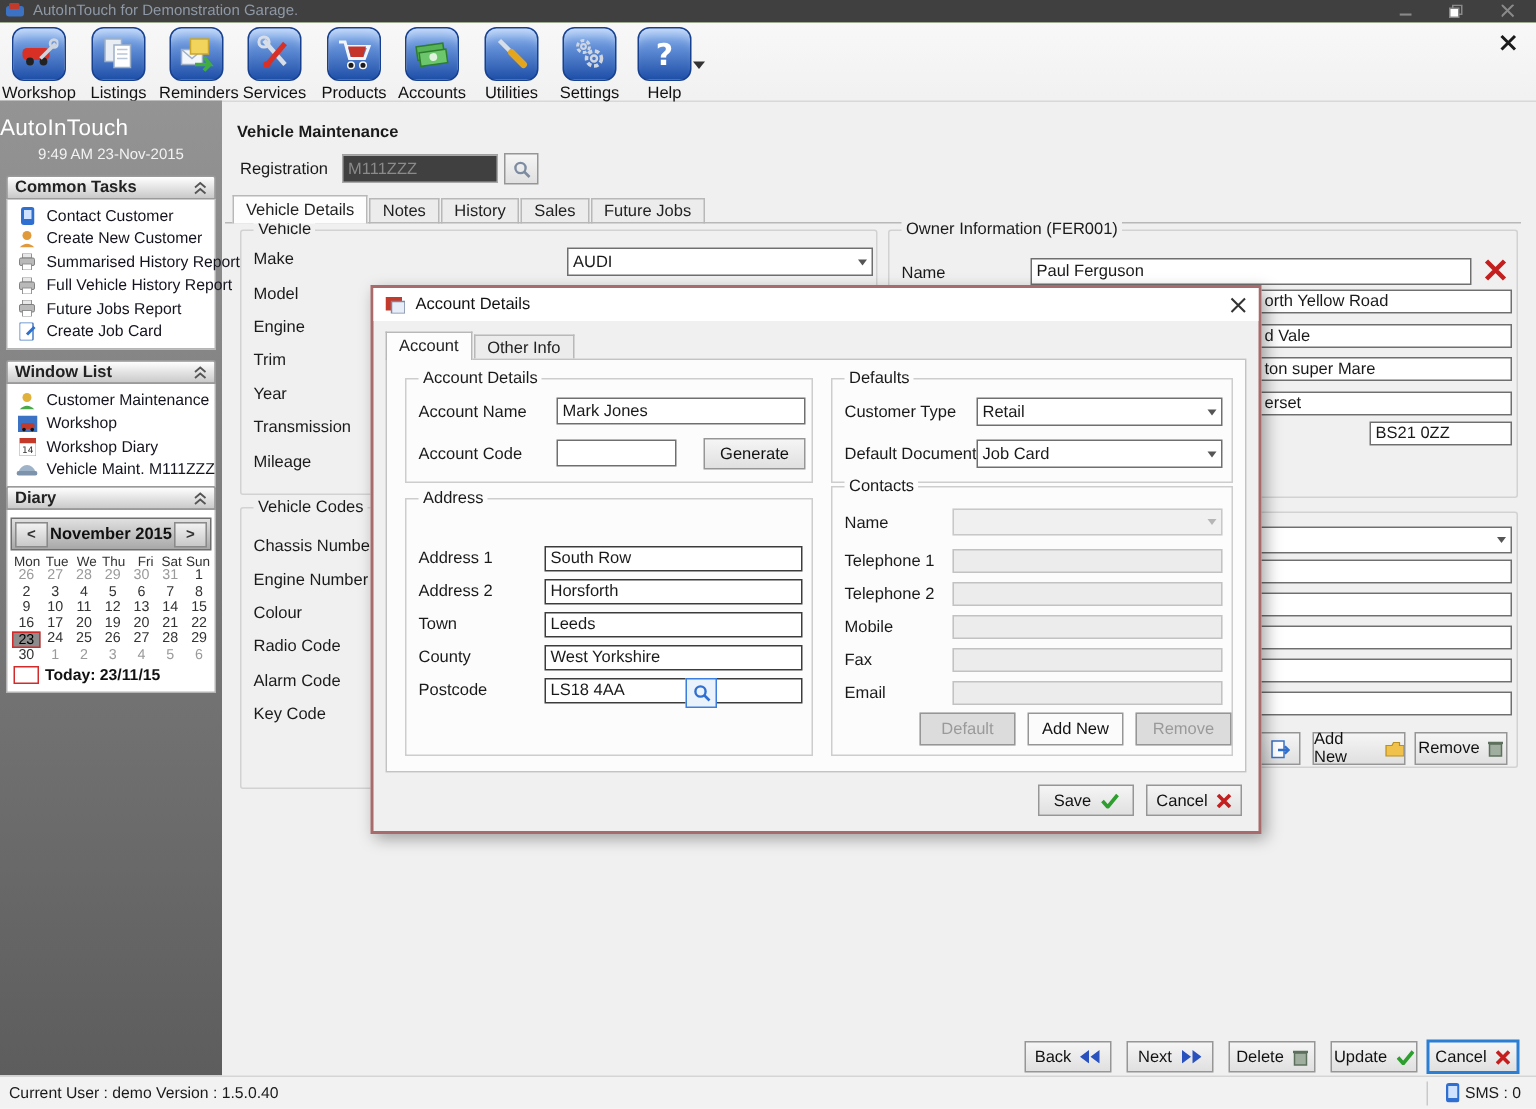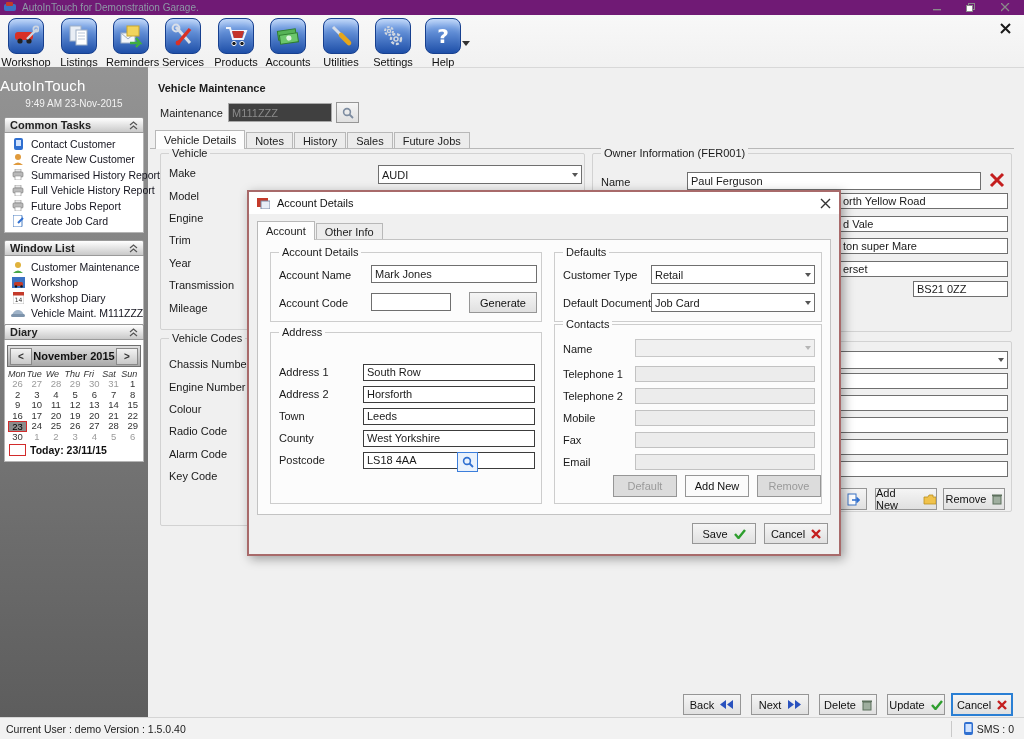--- a/index.html
+++ b/index.html
@@ -1,20 +1,20 @@
 <!DOCTYPE html>
 <html><head>
 <meta charset="utf-8">
 <style>
   html,body{margin:0;padding:0;}
   body{font-family:"Liberation Sans","DejaVu Sans",sans-serif;font-size:11px;color:#1a1a1a;}
   #screen{position:relative;width:1024px;height:739px;background:#f0f0f0;overflow:hidden;}
   .abs{position:absolute;}
   
-  .titlebar{left:0;top:0;width:1024px;height:15px;background:#701a75;border-bottom:2px solid #4d7c0f;}
+  .titlebar{left:0;top:0;width:1024px;height:15px;background:#404040;border-bottom:2px solid #4d7c0f;}
   .titlebar .appicon{left:4px;top:2px;width:12px;height:10px;}
   .titlebar .title{left:22px;top:2px;color:#8e98a6;font-size:10px;}
   .winbtn{top:0;width:22px;height:15px;display:flex;align-items:center;justify-content:center;color:#8a8a8a;}
   
   .toolbar{left:0;top:15px;width:1024px;height:52px;background:linear-gradient(#f8f8f8,#f1f1f1);border-bottom:1px solid #d8d8d8;}
   .tool{position:absolute;top:3px;width:50px;text-align:center;cursor:default;}
   .tile{width:34px;height:34px;margin:0 auto;border-radius:8px;background:linear-gradient(#8ab4f2,#1e4fa8);border:1px solid #17408f;box-shadow:inset 0 10px 8px -6px rgba(255,255,255,.55);display:flex;align-items:center;justify-content:center;}
   .tool .lbl{margin-top:2px;font-size:11px;color:#111;}
   .caret{width:0;height:0;border-left:4px solid transparent;border-right:4px solid transparent;border-top:5px solid #333;}
   
@@ -24,21 +24,21 @@
   .sechdr{left:4px;width:140px;height:16px;background:linear-gradient(#ffffff,#c9c9c9);border:1px solid #9a9a9a;border-radius:2px 2px 0 0;display:flex;align-items:center;justify-content:space-between;padding:0 5px;box-sizing:border-box;font-weight:bold;font-size:11px;color:#222;}
   .secpanel{left:4px;width:140px;background:#ffffff;border:1px solid #b5b5b5;border-top:none;box-sizing:border-box;padding:3px 0;}
   .sitem{display:flex;align-items:center;height:15.5px;padding-left:6px;font-size:10.5px;color:#14141e;white-space:nowrap;}
   .sitem .ic{width:14px;height:12px;margin-right:6px;flex:0 0 14px;display:flex;align-items:center;justify-content:center;}
   .chev2{font-size:8px;color:#555;line-height:5px;}
   
   .cal-nav{display:flex;align-items:center;justify-content:space-between;background:linear-gradient(#e0e0e0,#a8a8a8);border:1px solid #6f6f6f;height:20px;margin:2px;padding:0 2px;}
   .cal-nav .nbtn{width:20px;height:15px;background:linear-gradient(#f2f2f2,#c9c9c9);border:1px solid #8a8a8a;display:flex;align-items:center;justify-content:center;font-weight:bold;font-size:10px;color:#333;}
   .cal-nav .mtitle{font-weight:bold;font-size:11px;color:#111;}
   .dayrow,.weekrow{display:flex;padding:0 3px;}
-  .dayrow span{width:19.2px;text-align:left;font-size:9px;color:#333;font-style:italic;}
+  .dayrow span{width:19.2px;text-align:right;font-size:9px;color:#333;}
   .cell{width:19.2px;height:10.5px;text-align:center;font-size:9.5px;color:#333;line-height:10.5px;box-sizing:border-box;}
   .cell.muted{color:#9a9a9a;}
   .cell.selected{background:#8c8c8c;border:1px solid #d22b2b;color:#000;}
   .todayrow{display:flex;align-items:center;margin:2px 0 0 4px;}
   .todaybox{width:15px;height:10px;background:#fff;border:1px solid #d22b2b;margin-right:4px;}
   .todaytxt{font-weight:bold;font-size:10.5px;color:#111;}
   
   .pagetitle{left:158px;top:82px;font-weight:bold;font-size:11px;}
   .field-label{font-size:11px;color:#1a1a1a;}
   .tb{background:#fff;border:1px solid #6f6f6f;font-size:11px;padding:1px 3px;box-sizing:border-box;display:flex;align-items:center;white-space:nowrap;overflow:hidden;}
@@ -394,21 +394,21 @@
         </div>
       <div class="todayrow">
         <span class="todaybox"></span>
         <span class="todaytxt">Today: 23/11/15</span>
       </div>
     </div>
   </div>
 
   <div class="abs pagetitle">Vehicle Maintenance</div>
 
-  <div class="abs field-label" style="left:160px;top:107px;">Maintenance</div>
+  <div class="abs field-label" style="left:160px;top:107px;">Registration</div>
   <div class="abs tb dis" style="left:228px;top:103px;width:104px;height:19px;">M111ZZZ</div>
   <div class="abs btn" style="left:336px;top:102px;width:23px;height:21px;">
     <svg width="12" height="12">
         <circle cx="5" cy="5" r="3.4" fill="none" stroke="#7d8ca0" stroke-width="1.6"></circle>
         <path d="M7.5 7.5 L11 11" stroke="#7d8ca0" stroke-width="1.8"></path>
       </svg>
   </div>
 
   <div class="abs tabs" style="left:155px;top:130px;">
 

